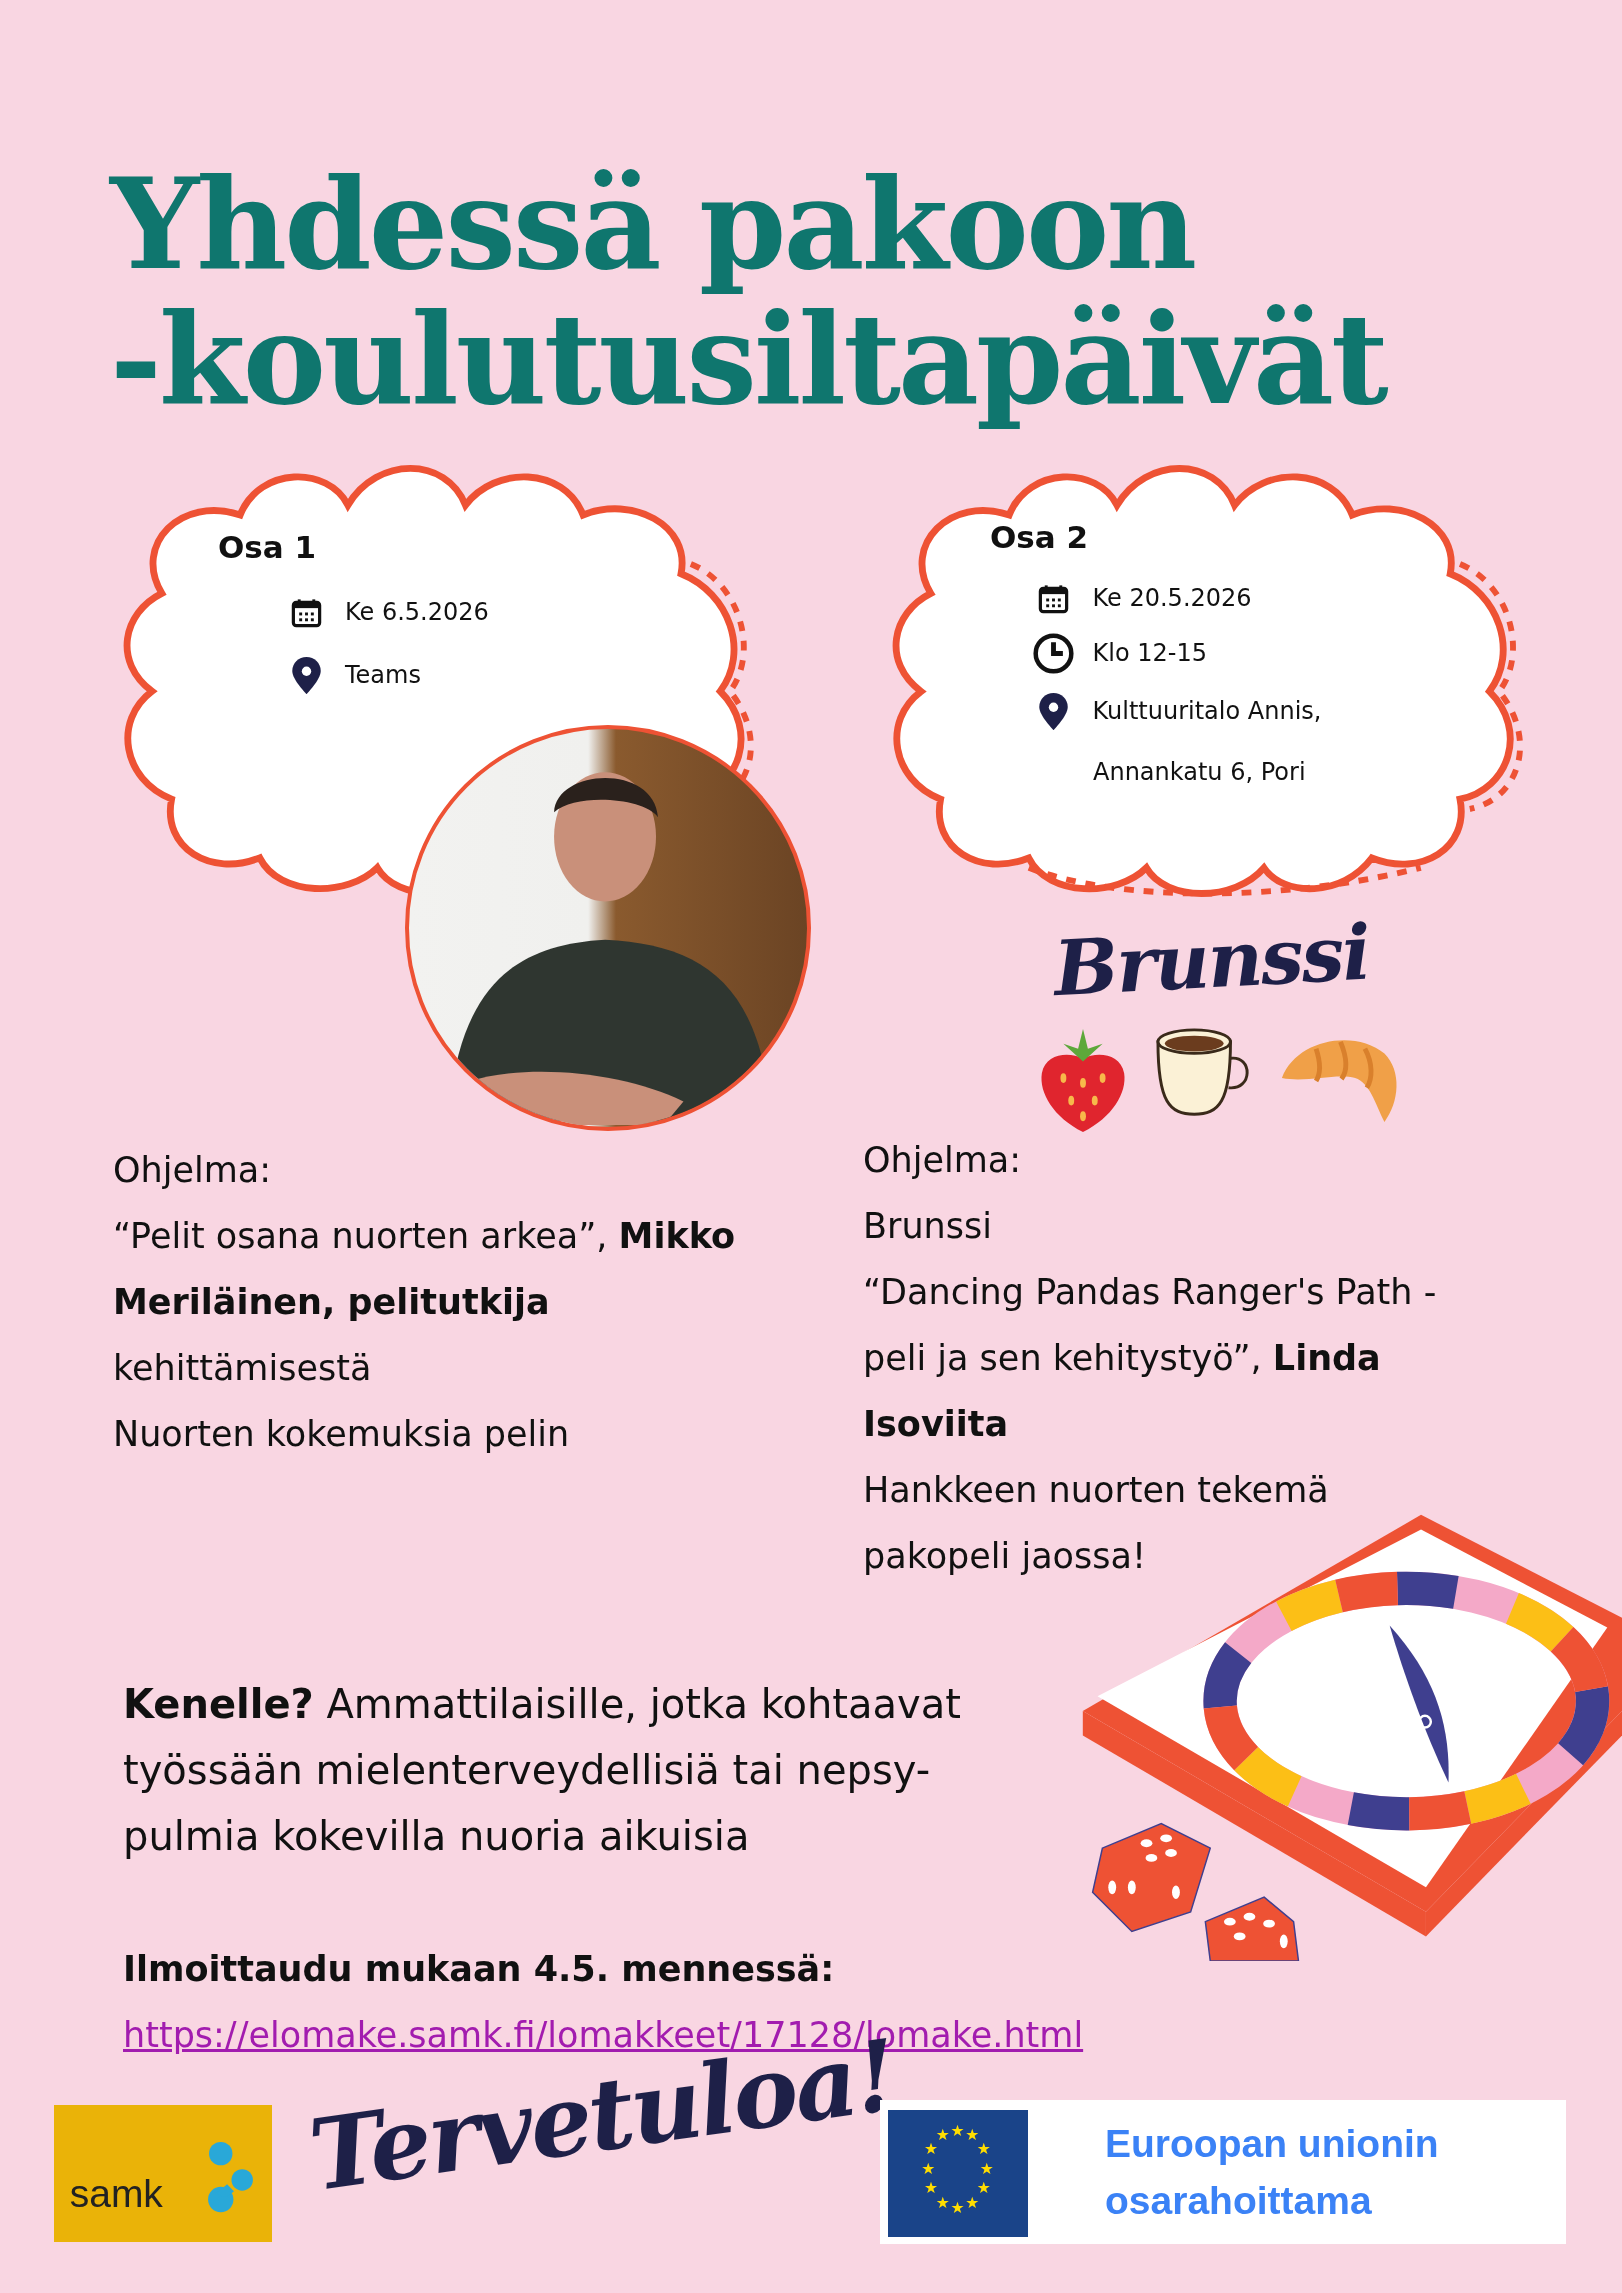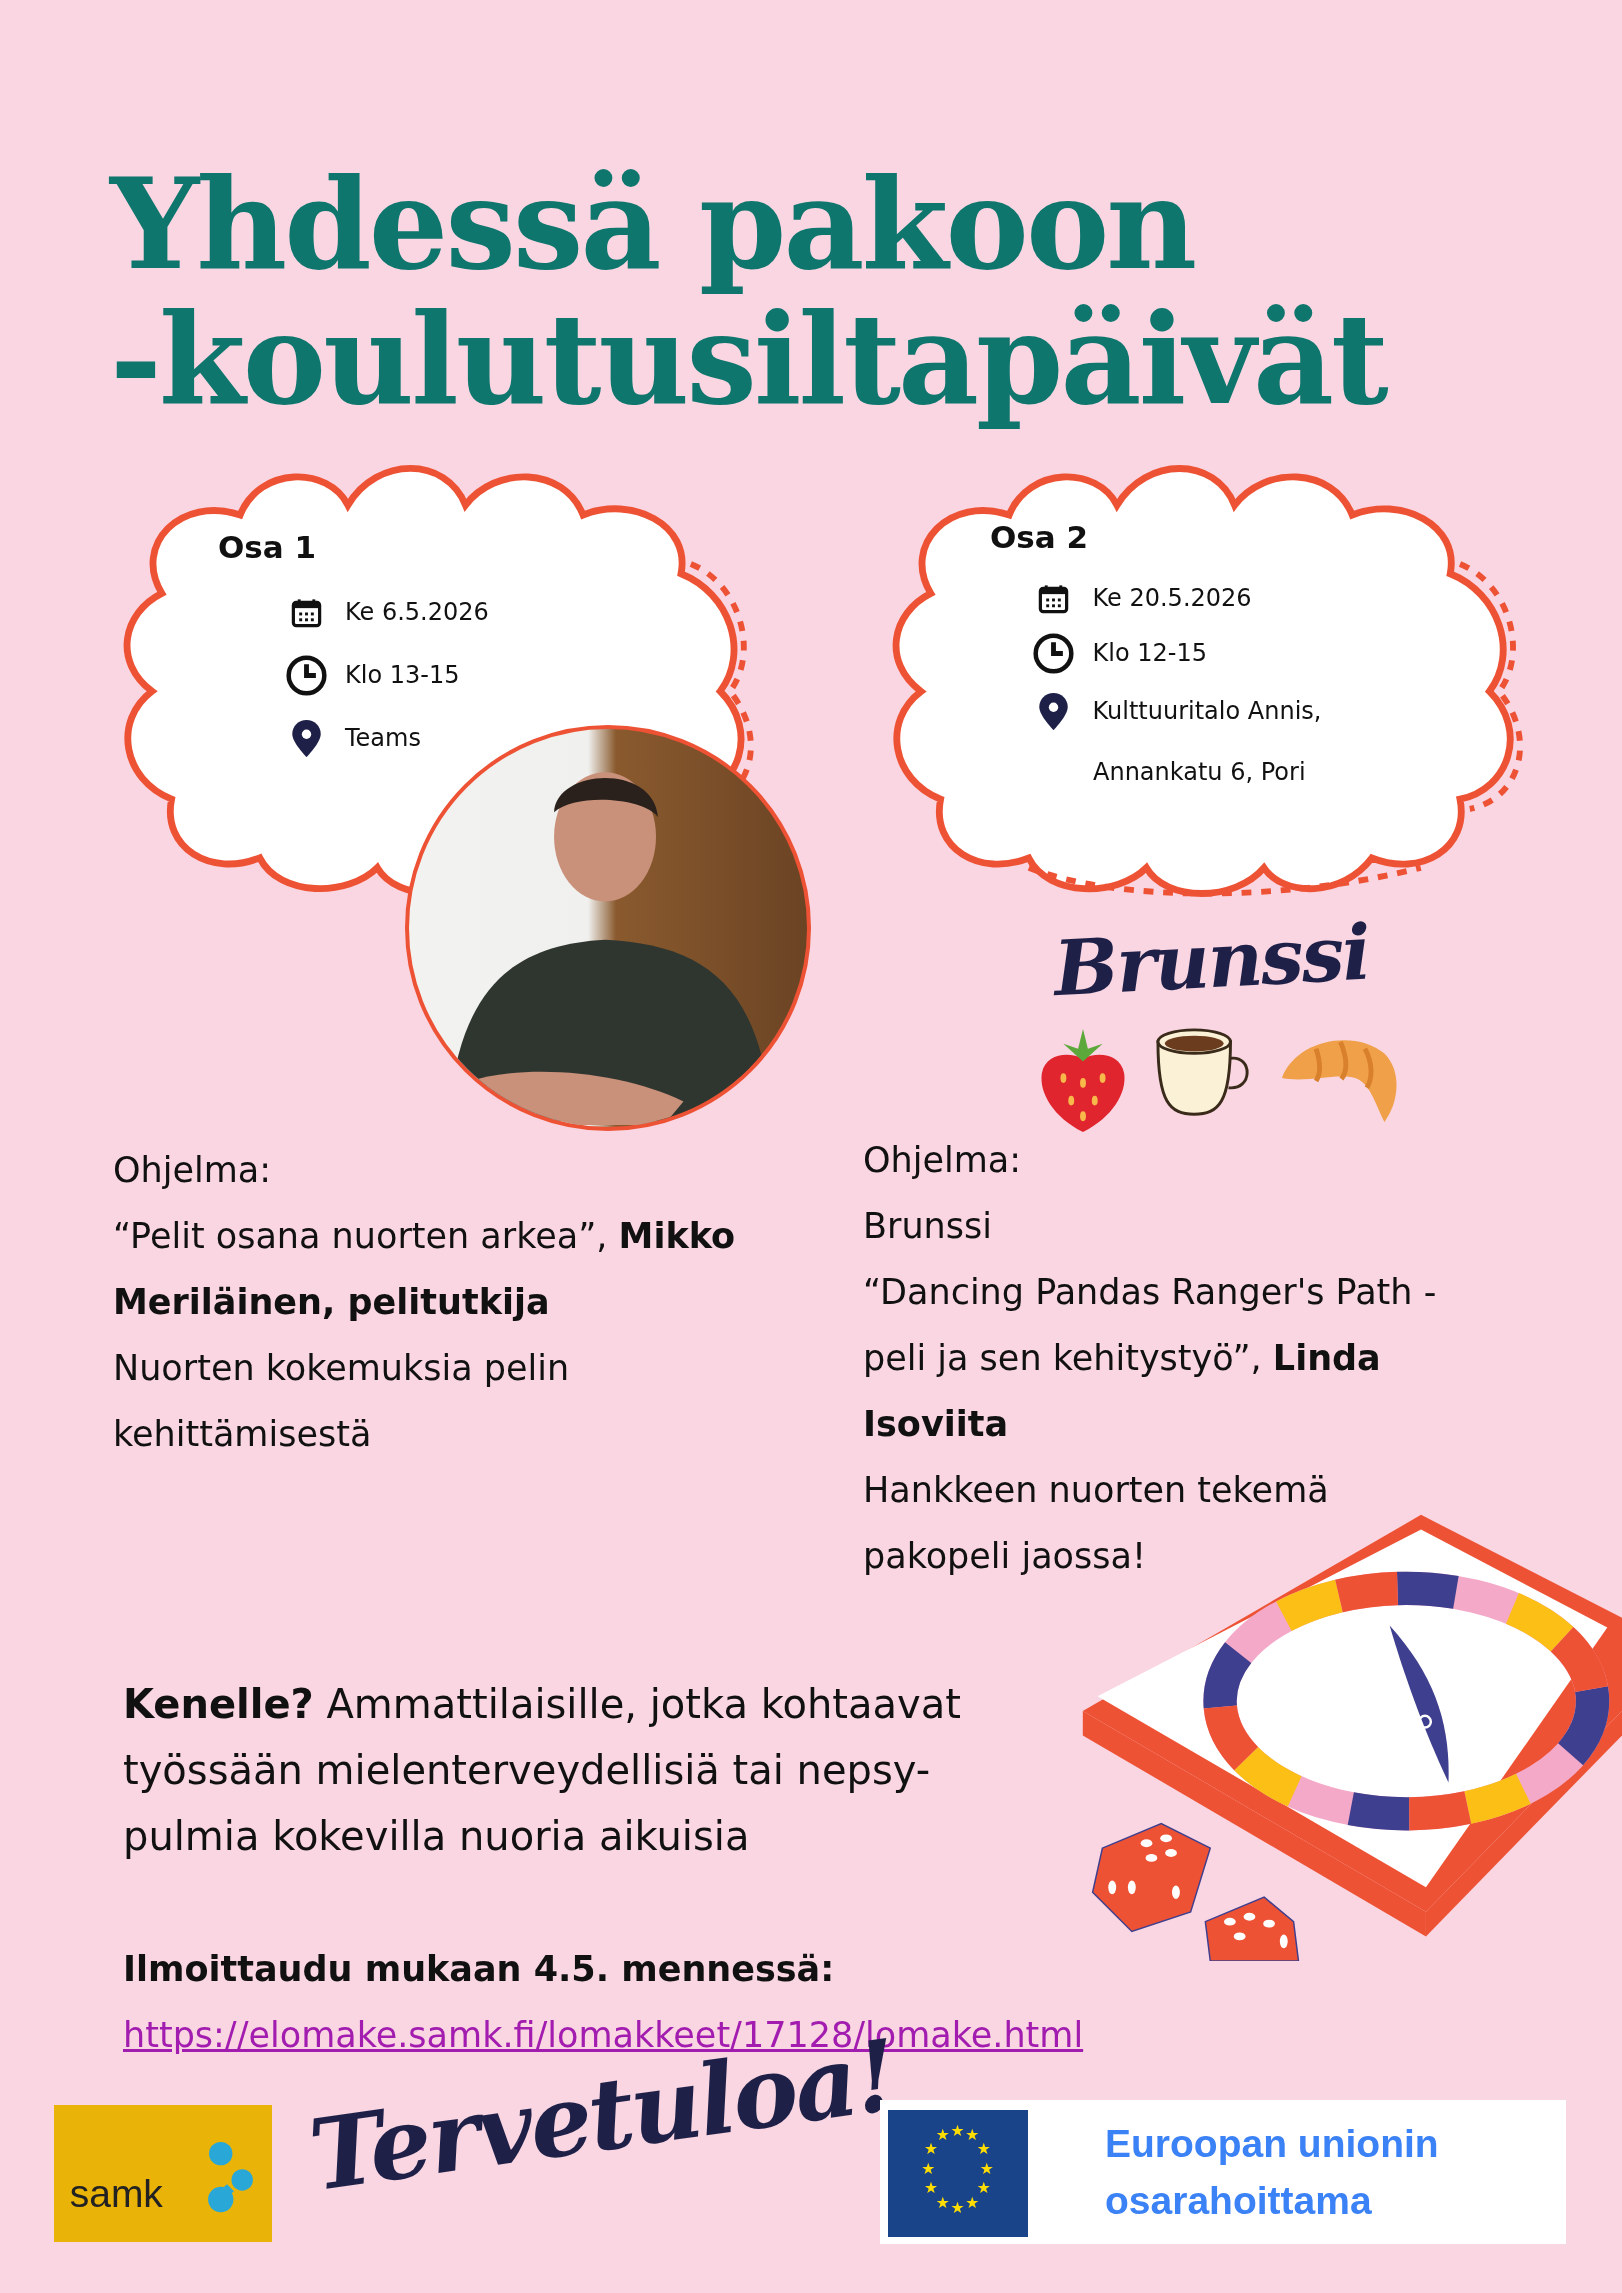--- a/index.html
+++ b/index.html
@@ -75,29 +75,20 @@
           <rect x="15" y="12" width="2" height="2" fill="#111"></rect>
           <rect x="7" y="16" width="2" height="2" fill="#111"></rect>
           <rect x="11" y="16" width="2" height="2" fill="#111"></rect>
           <rect x="15" y="16" width="2" height="2" fill="#111"></rect>
         </svg>
     </span>
     <span class="txt">Ke 6.5.2026</span>
   </div>
   <div class="row" style="margin-left:49px">
     <span class="ic">
-      <svg width="45" height="45" viewBox="0 0 24 24">
-          <circle cx="12" cy="12" r="9.5" fill="none" stroke="#111" stroke-width="2.4"></circle>
-          <polyline points="12,6 12,12 17,12" fill="none" stroke="#111" stroke-width="2.6"></polyline>
-        </svg>
-    </span>
-    <span class="txt">Klo 13-15</span>
-  </div>
-  <div class="row" style="margin-left:49px">
-    <span class="ic">
       <svg width="29" height="37" viewBox="0 0 20 26">
           <path d="M10,0 C4.5,0 0,4.3 0,9.8 C0,16 10,26 10,26 C10,26 20,16 20,9.8 C20,4.3 15.5,0 10,0 Z" fill="#1e2048"></path>
           <circle cx="10" cy="10" r="3.3" fill="#fff"></circle>
         </svg>
     </span>
     <span class="txt">Teams</span>
   </div>
 </div>
 
 <div class="abs photo">
@@ -182,22 +173,22 @@
   </svg>
 </div>
 
 <div class="prog" style="left:113px;top:1137px">
   <div class="h">Ohjelma:</div>
   <div>
     <span>“Pelit osana nuorten arkea”,</span>
     <b>Mikko</b>
   </div>
   <div><b>Meriläinen, pelitutkija</b></div>
+  <div>kehittämisestä</div>
   <div>Nuorten kokemuksia pelin</div>
-  <div>kehittämisestä</div>
 </div>
 
 <div class="prog" style="left:863px;top:1127px">
   <div class="h">Ohjelma:</div>
   <div>Brunssi</div>
   <div>“Dancing Pandas Ranger's Path -</div>
   <div>
     <span>peli ja sen kehitystyö”,</span>
     <b>Linda</b>
   </div>

